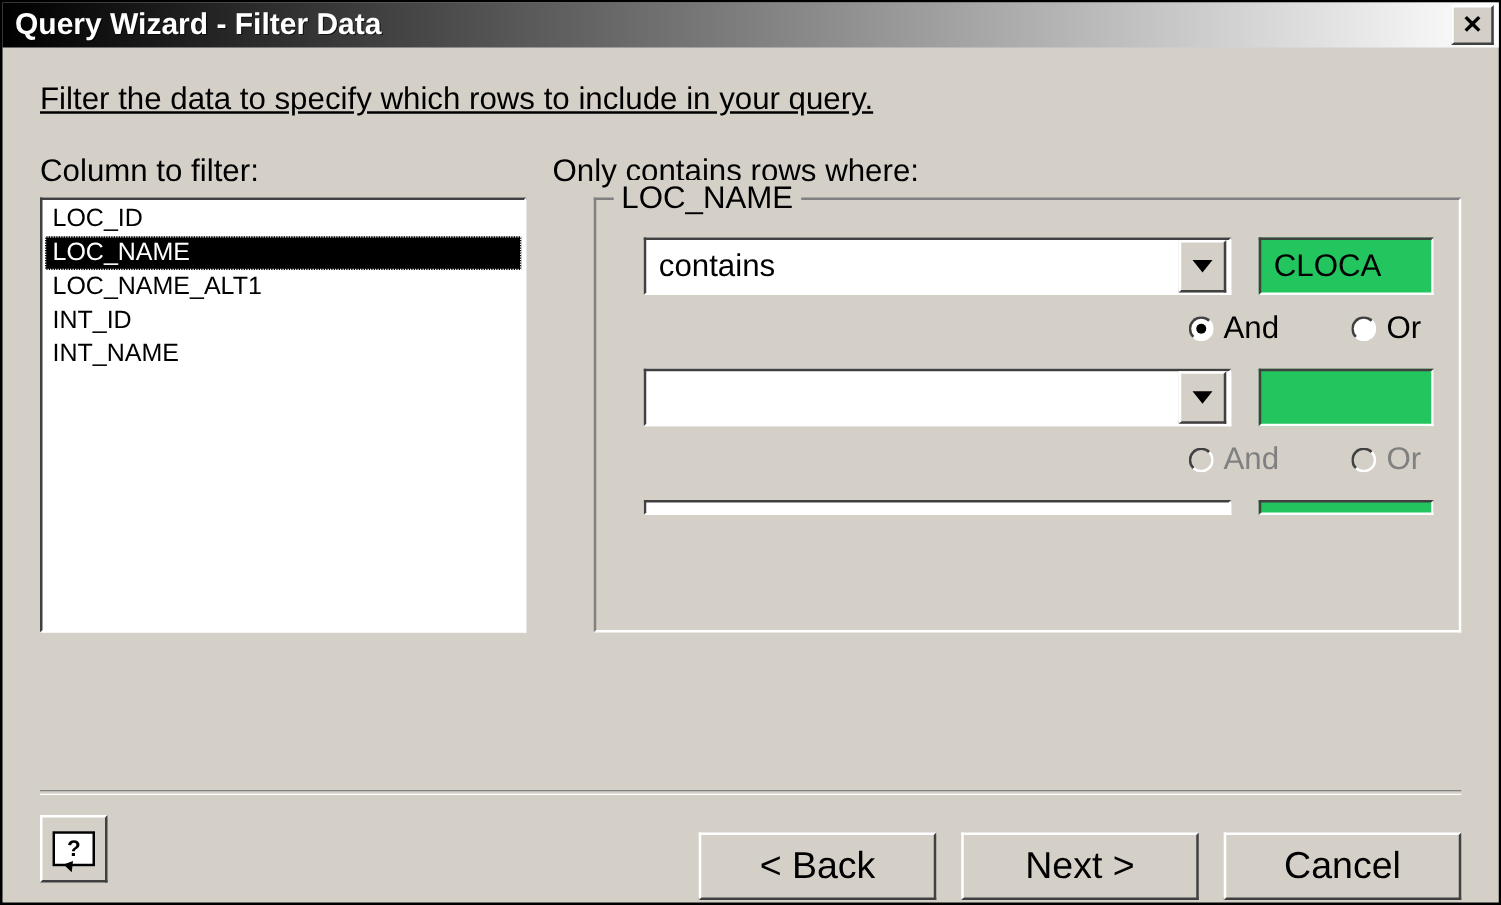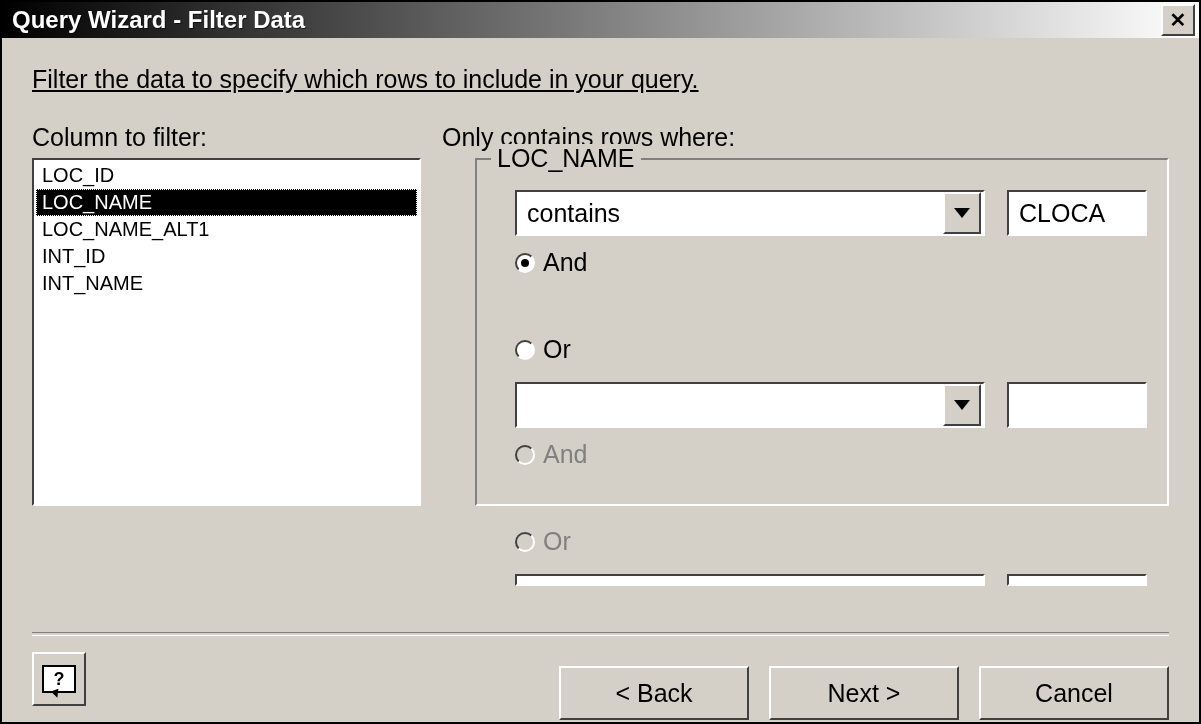--- a/index.html
+++ b/index.html
@@ -165,37 +165,36 @@
     border-left: 8px solid transparent;
     border-right: 8px solid transparent;
     border-top: 10px solid #000;
   }
   .textbox {
     height: 46px;
     border-top: 2px solid #404040;
     border-left: 2px solid #404040;
     border-right: 2px solid #fff;
     border-bottom: 2px solid #fff;
-    background: #ffffff;
+    background: #22c55e;
     padding: 0 10px;
     font-size: 25px;
     display: flex;
     align-items: center;
     box-sizing: border-box;
     overflow: hidden;
   }
   .operator-combo { width: 470px; }
   .value-box { width: 140px; margin-left: 22px; }
   .radio-row {
     display: flex;
     justify-content: flex-end;
     padding-right: 10px;
     margin: 8px 0 18px 0;
     gap: 58px;
-    flex-direction: column;
   }
   .radio {
     display: flex;
     align-items: center;
     gap: 8px;
     font-size: 25px;
   }
   .radio.disabled { color: #808080; }
   .radio-circle {
     width: 20px; height: 20px;
@@ -268,21 +267,21 @@
   .footer-spacer { flex: 1; }
   .btn {
     width: 186px;
     height: 50px;
     margin-left: 20px;
     border-top: 2px solid #fff;
     border-left: 2px solid #fff;
     border-right: 2px solid #404040;
     border-bottom: 2px solid #404040;
     background: #d4d0c8;
-    font-size: 25px;
+    font-size: 30px;
     font-family: inherit;
     cursor: pointer;
     display: flex;
     align-items: center;
     justify-content: center;
     margin-top: 28px;
   }
 </style>
 </head>
 <body>

